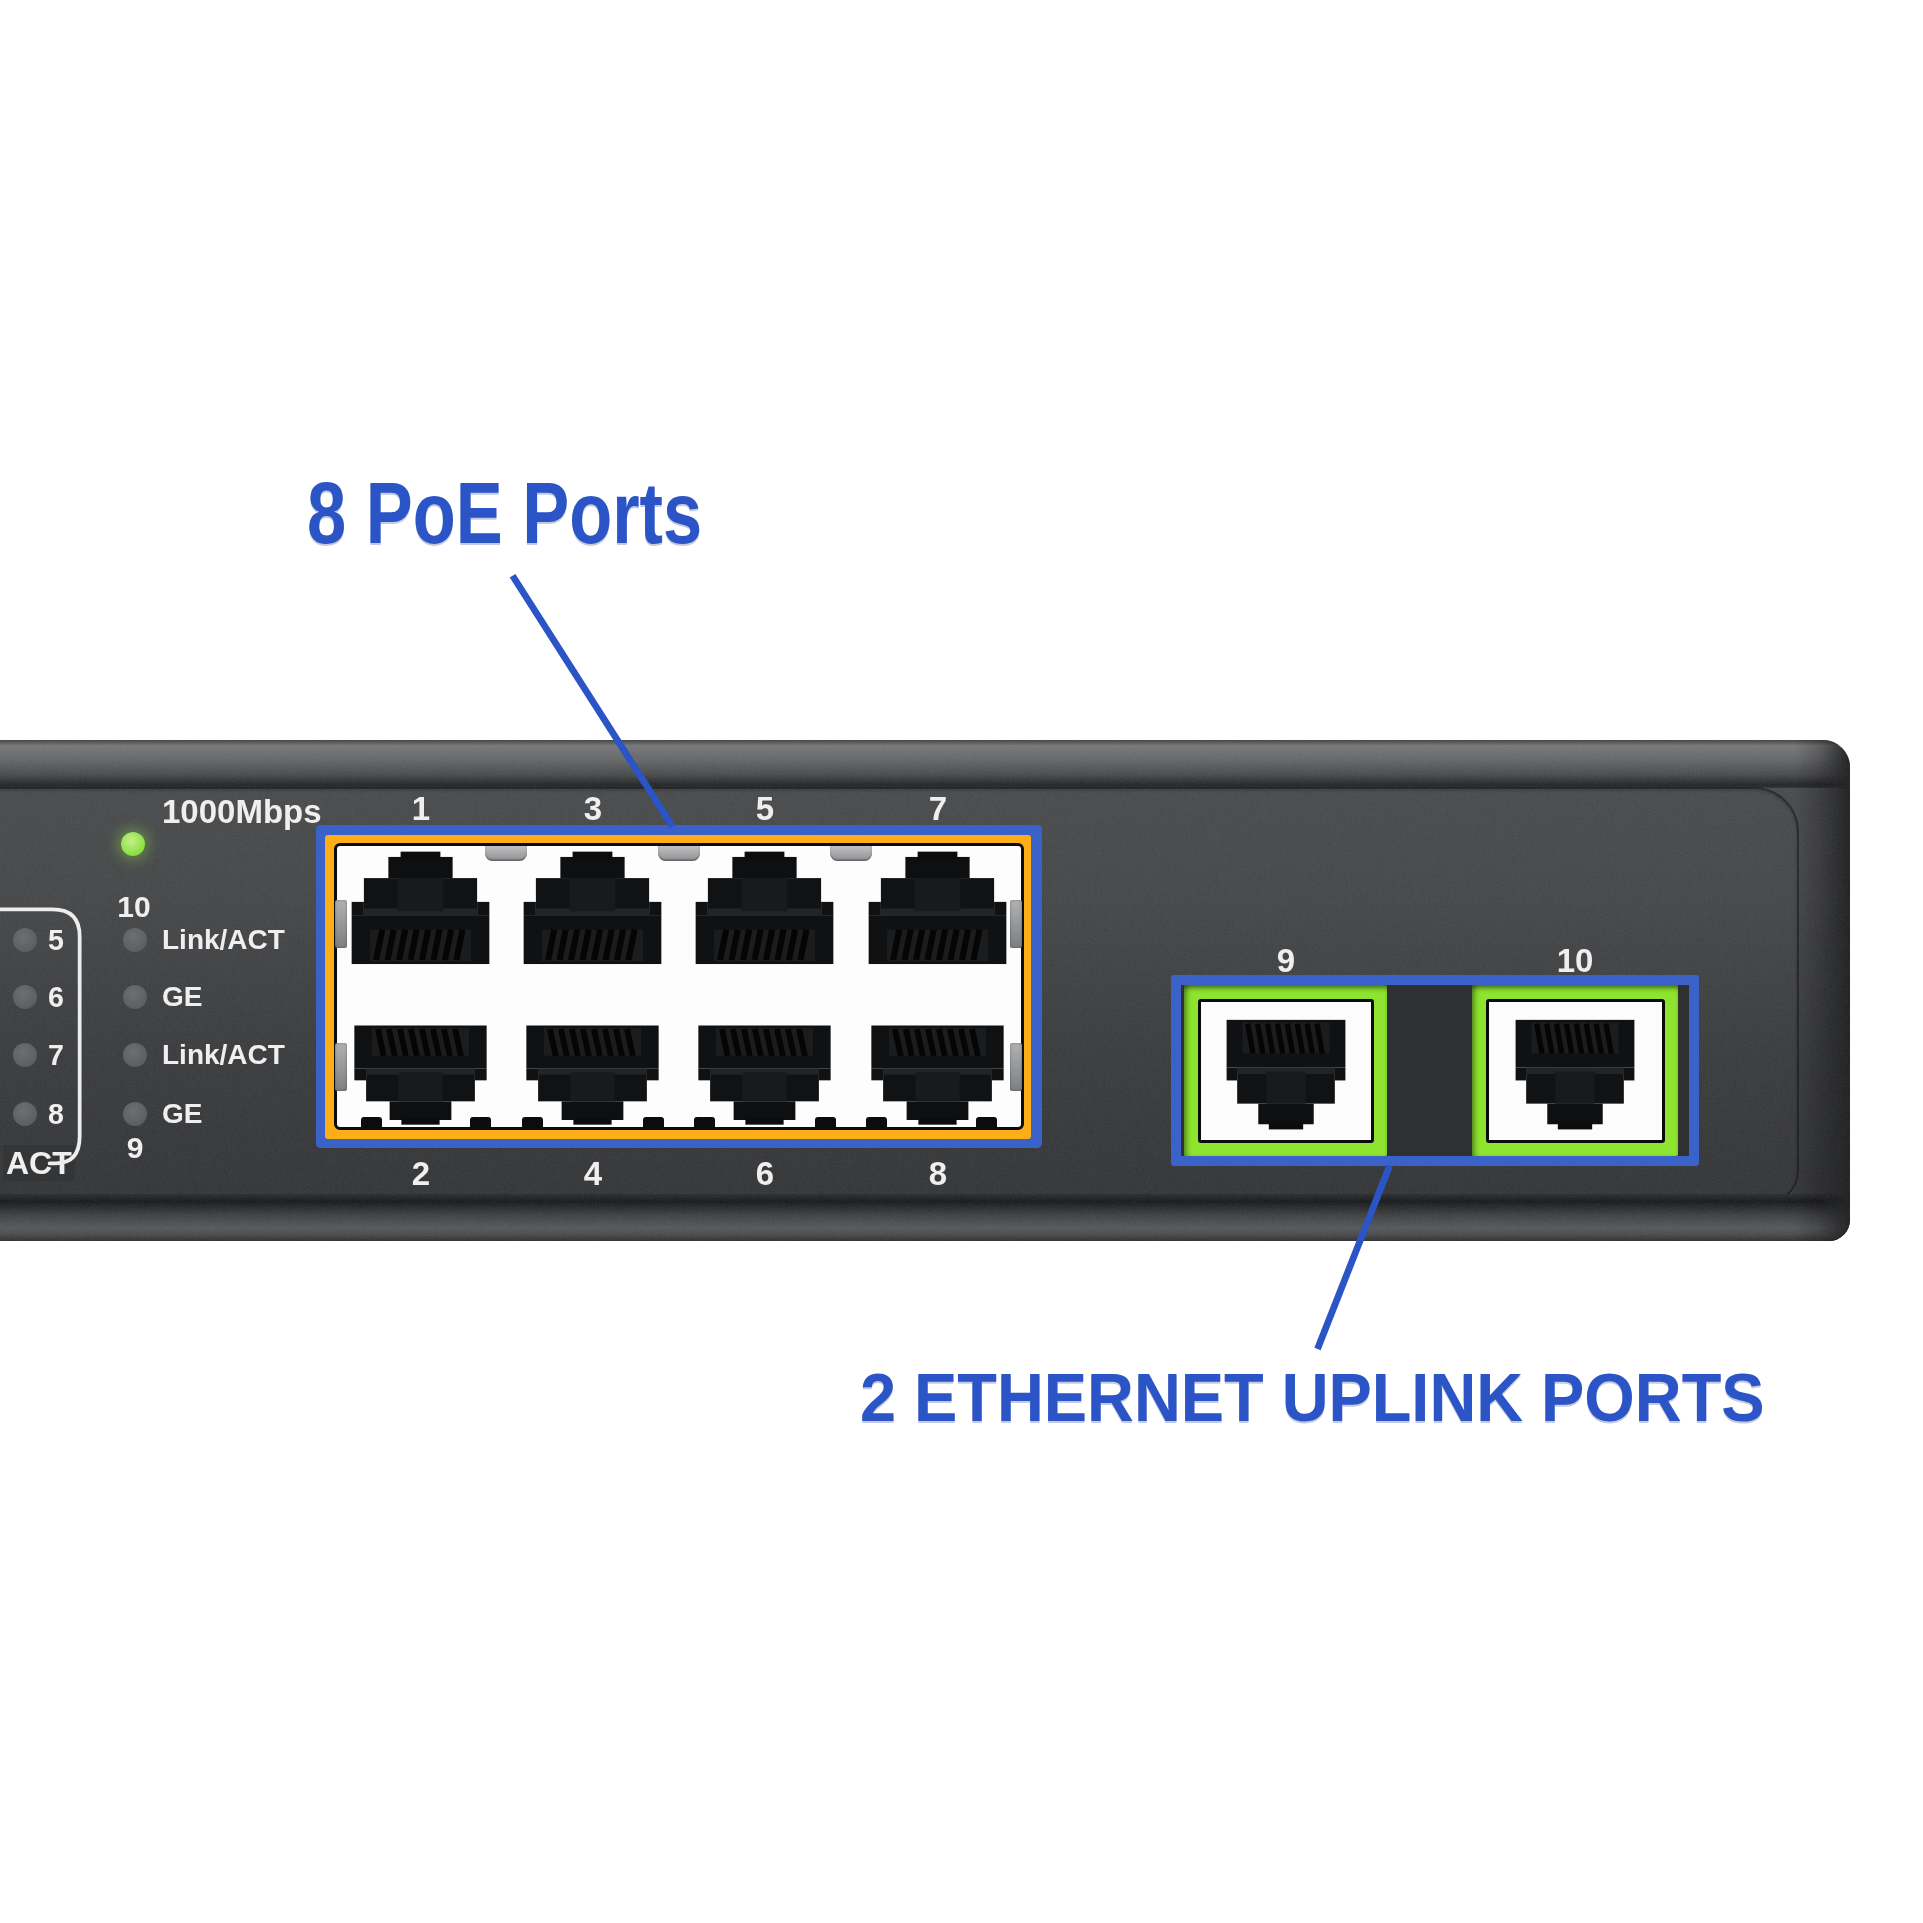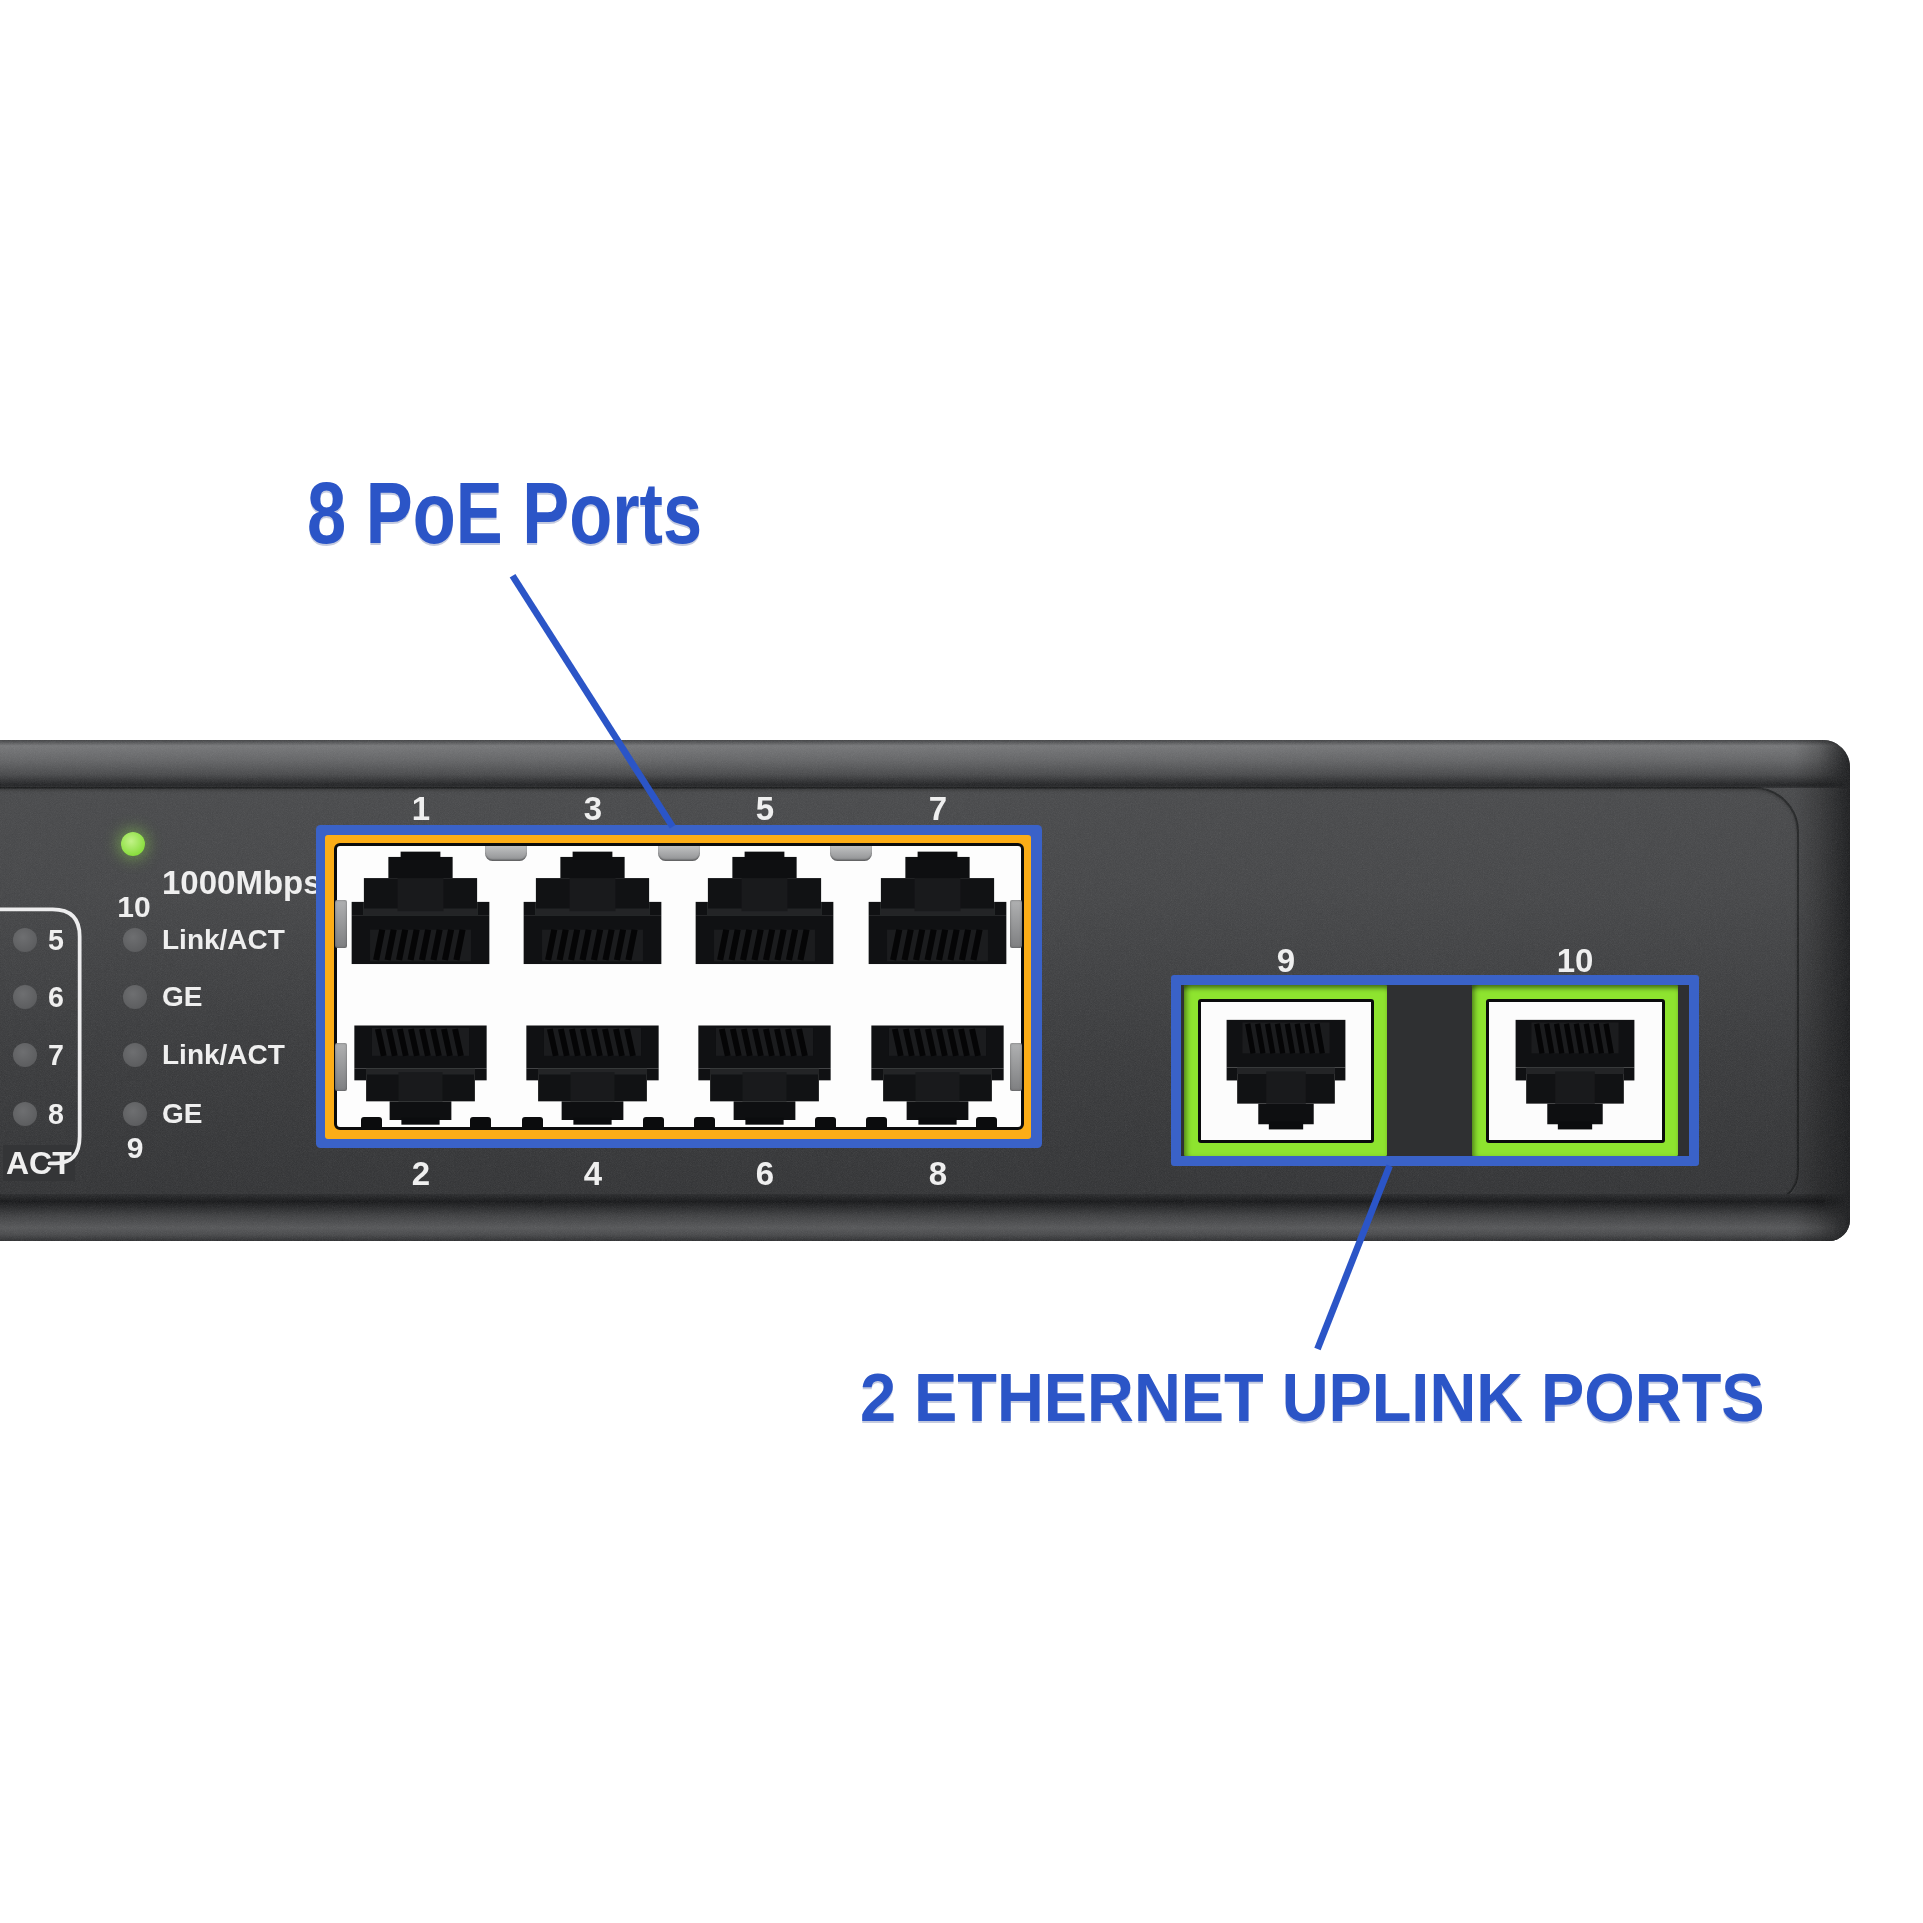--- a/index.html
+++ b/index.html
@@ -89,21 +89,21 @@
     <svg class="noise" viewBox="0 0 2542 667" width="1910" height="501">
       <filter id="nz">
           <feTurbulence type="fractalNoise" baseFrequency="0.9" numOctaves="2" stitchTiles="stitch"></feTurbulence>
           <feColorMatrix type="saturate" values="0"></feColorMatrix>
         </filter>
       <rect width="100%" height="100%" filter="url(#nz)"></rect>
     </svg>
   </div>
 
   <div class="led led-on" style="left:121px;top:832px;"></div>
-  <div class="lbl" style="left:162px;top:865px;font-size:33px;">1000Mbps</div>
+  <div class="lbl" style="left:162px;top:794px;font-size:33px;">1000Mbps</div>
 
   <div class="lbl" style="left:113px;top:889px;width:42px;font-size:30px;">10</div>
 
   <div class="led" style="left:12.8px;top:928px;"></div>
   <div class="led" style="left:12.8px;top:985px;"></div>
   <div class="led" style="left:12.8px;top:1043px;"></div>
   <div class="led" style="left:12.8px;top:1102px;"></div>
 
   <div class="lbl" style="left:41px;top:922px;width:30px;font-size:28.6px;">5</div>
   <div class="lbl" style="left:41px;top:979px;width:30px;font-size:28.6px;">6</div>

